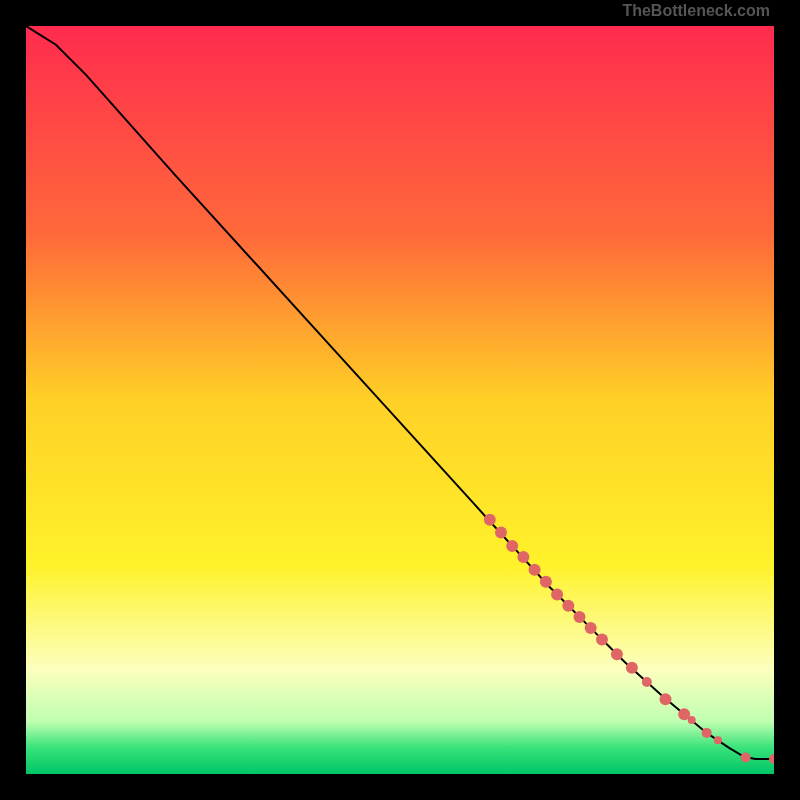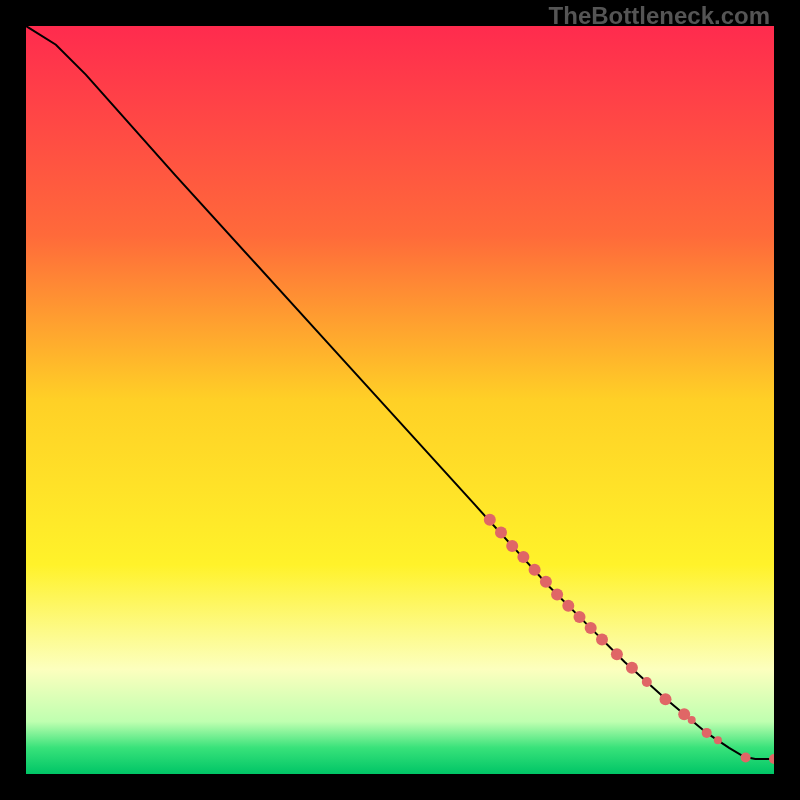--- a/index.html
+++ b/index.html
@@ -18,21 +18,21 @@
     width: 748px;
     height: 748px;
     overflow: hidden;
   }
   .watermark {
     position: absolute;
     top: 2px;
     right: 30px;
     color: #555;
     font-weight: bold;
-    font-size: 24px;
+    font-size: 16px;
     letter-spacing: 0px;
     user-select: none;
   }
   svg { display: block; }
 </style>
 </head>
 <body>
 
 <div class="watermark">TheBottleneck.com</div>
 

